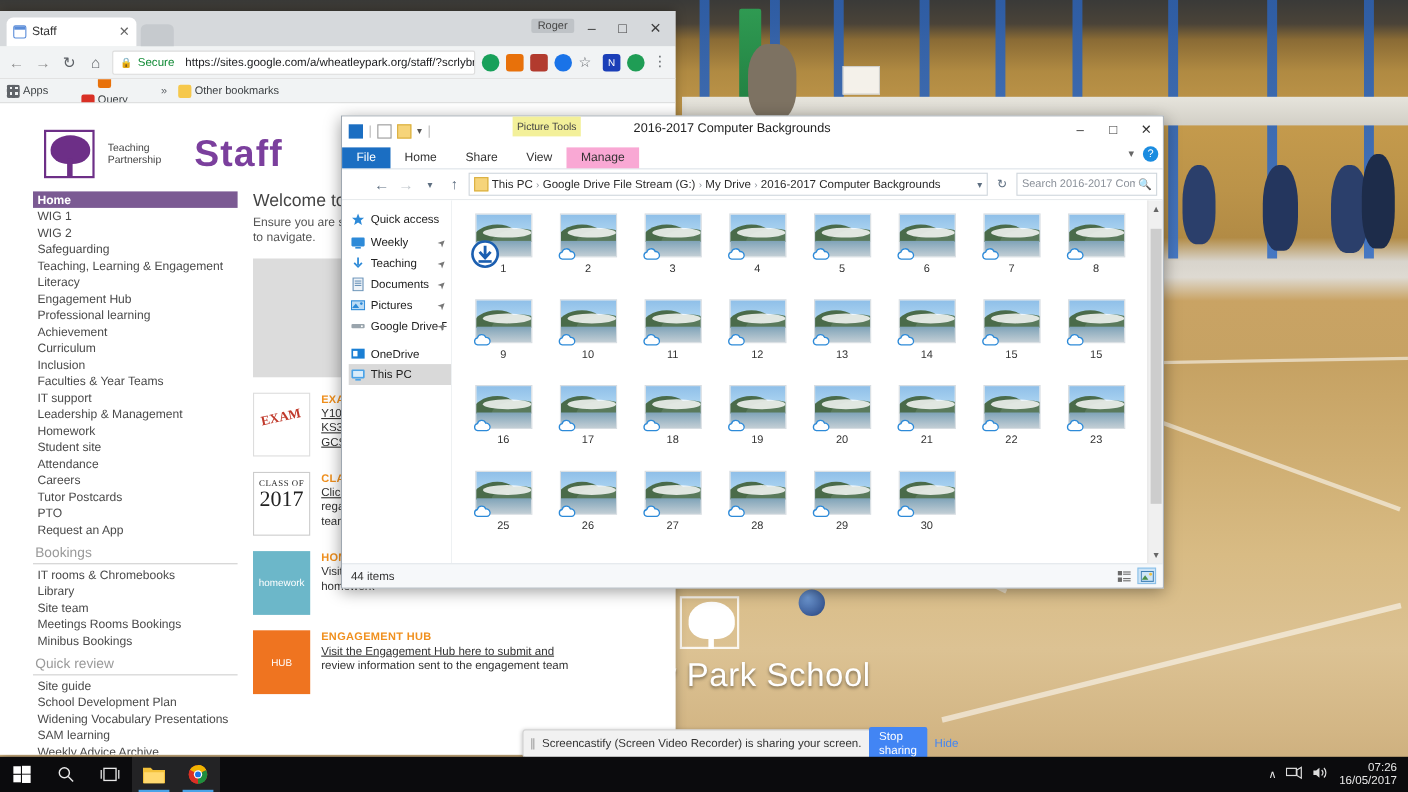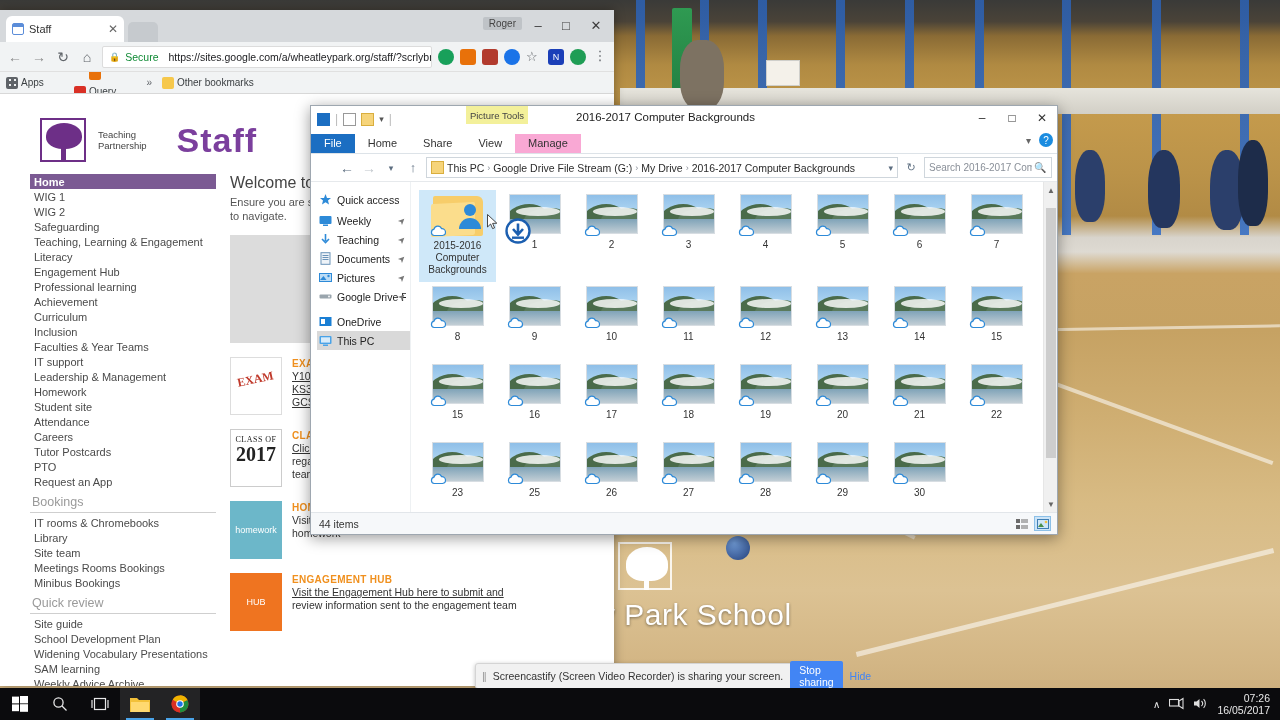--- a/index.html
+++ b/index.html
@@ -150,21 +150,21 @@
   .ann .thumb { width:52px; height:58px; flex:none; position:relative; overflow:hidden; }
   .ann .body { font-size:10.5px; color:#333; line-height:13px; }
   .ann .hd { color:#f0901e; font-weight:bold; font-size:10px; letter-spacing:.3px; }
   .thumb-exam { background:#fff; border:1px solid #ddd; }
   .thumb-exam:after{content:"EXAM";position:absolute;left:6px;top:14px;
     color:#c0392b;font-weight:bold;font-size:12px;transform:rotate(-12deg);
     font-family:"Liberation Serif",serif;}
   .thumb-class { background:#fff; border:1px solid #ccc; text-align:center;
     font-family:"Liberation Serif",serif; }
   .thumb-class .l1{font-size:8px;letter-spacing:.5px;color:#222;margin-top:5px;}
-  .thumb-class .l2{font-size:20px;font-weight:bold;color:#222;line-height:20px;}
+  .thumb-class .l2{font-size:20px;font-weight:normal;color:#222;line-height:20px;}
   .thumb-hw { background:#6cb7c9; display:flex;align-items:center;justify-content:center;
     color:#fff;font-size:9px; }
   .thumb-hub { width:52px;height:46px;background:#ef7420;display:flex;
     align-items:center;justify-content:center;color:#fff;font-size:9px;}
 
   
   #explorer {
     position:absolute; left:310px; top:105px; width:748px; height:430px;
     background:#fff; border:1px solid #9ea7b0;
     box-shadow:0 3px 14px rgba(0,0,0,.4);
@@ -691,37 +691,20 @@
           <span class="ni"><svg width="13" height="13" viewBox="0 0 13 13">
               <rect x="0.5" y="2" width="12" height="8" rx="1" fill="#4aa3e8"></rect>
               <rect x="2" y="3.3" width="9" height="5.3" fill="#d9ecfa"></rect>
               <rect x="4" y="10.5" width="5" height="1.5" fill="#4aa3e8"></rect>
             </svg></span>
           <span class="lbl">This PC</span>
         </div>
       </div>
     <div id="ex-files">
       <div id="file-grid">
-          <div class="fcell folder">
-            <div class="folder-icon">
-              <span class="back"></span>
-              <span class="front"></span>
-              <span class="person"><svg width="26" height="28" viewBox="0 0 26 28">
-                  <circle cx="13" cy="8" r="6" fill="#2d8ad8"></circle>
-                  <path d="M2 27 a11 11 0 0 1 22 0 Z" fill="#2d8ad8"></path>
-                </svg></span>
-              <span class="cloudbadge" style="left: -1px; bottom: 1px;"><svg width="17" height="12" viewBox="0 0 17 12">
-                  <path d="M4.2 10.5 a3.2 3.2 0 0 1 -0.2 -6.3 a4 4 0 0 1 7.6 -0.5 a3.3 3.3 0 0 1 0.9 6.8 Z" fill="#fff" stroke="#2d8ad8" stroke-width="1.2"></path>
-                </svg></span>
-              <span class="cursor-arrow"><svg width="11" height="16" viewBox="0 0 11 16">
-                  <path d="M0.5 0.5 L0.5 13 L3.6 10 L5.6 14.6 L7.6 13.8 L5.6 9.4 L9.8 9.2 Z" fill="#fff" stroke="#333" stroke-width="0.9"></path>
-                </svg></span>
-            </div>
-            <div class="flabel" style="width: 74px; margin-top: 2px;">2015-2016 Computer Backgrounds</div>
-          </div>
           <div class="fcell">
             <div class="ficon">
               <div class="pic">
                 <span class="mount"></span>
                 <span class="mount2"></span>
                 <span class="cloud"></span>
                 <span class="water"></span>
               </div>
               <span class="dlbadge"><svg width="26" height="26" viewBox="0 0 26 26">
                   <circle cx="13" cy="13" r="11.5" fill="#fff" stroke="#1c5fb0" stroke-width="2.4"></circle>

